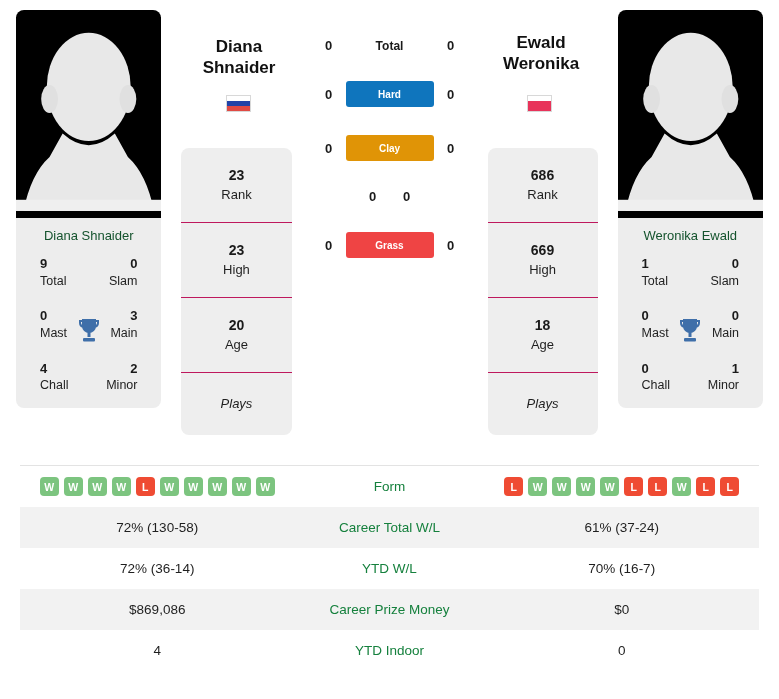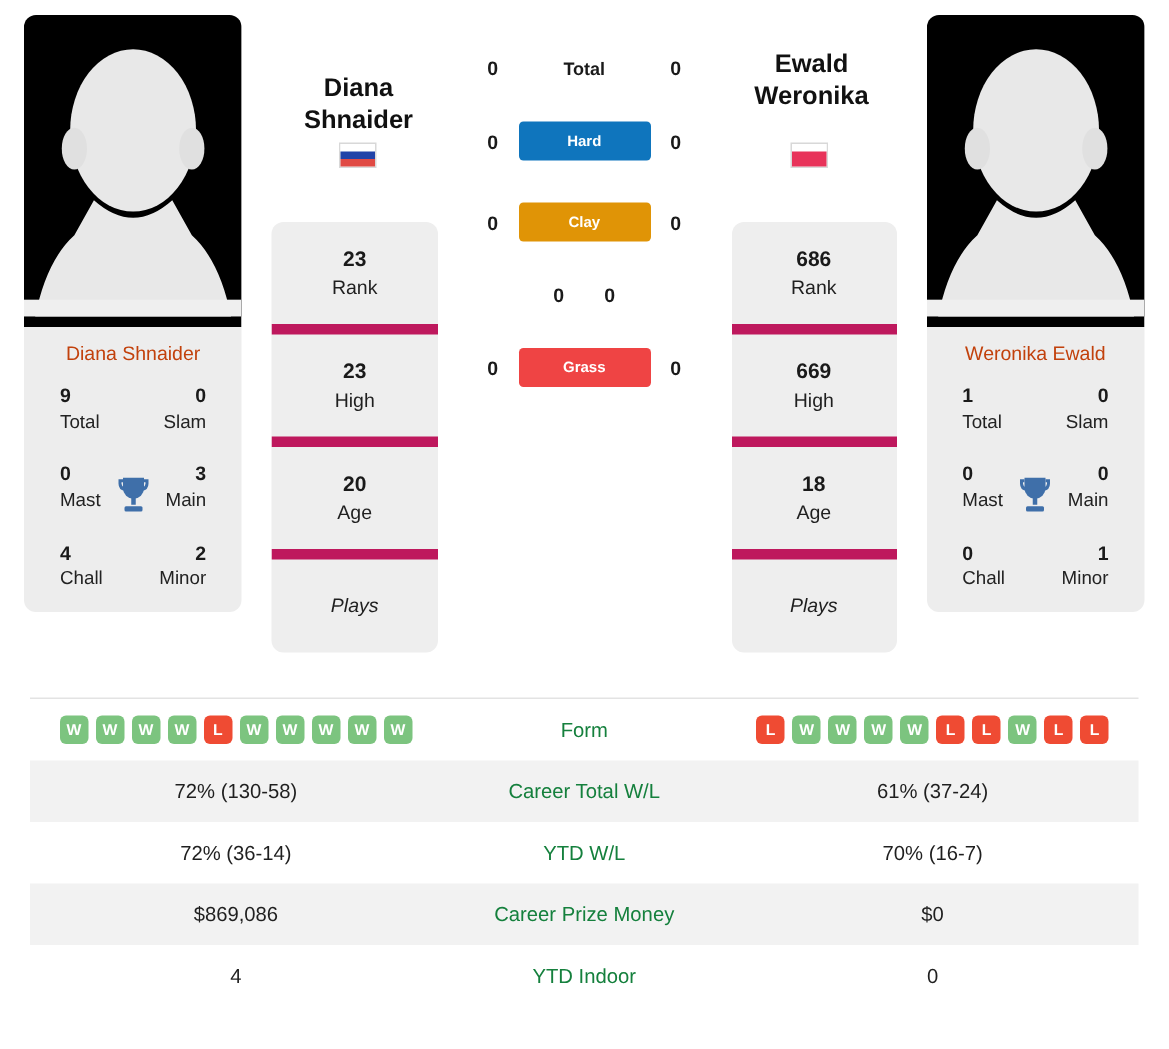--- a/index.html
+++ b/index.html
@@ -34,21 +34,21 @@
     background: #000000;
     display: flex;
     align-items: flex-end;
     justify-content: center;
     overflow: hidden;
   }
   .avatar-wrap svg { display: block; }
   .player-name-small {
     text-align: center;
     font-size: 13px;
-    color: #c2410c;
+    color: #14532d;
     padding: 10px 4px 12px 4px;
   }
   .titles-grid {
     display: grid;
     grid-template-columns: 1fr 1fr;
     row-gap: 18px;
     padding: 0 10px 14px 10px;
     position: relative;
   }
   .title-cell { text-align: center; }
@@ -69,21 +69,21 @@
     background: #eeeeee;
     border-radius: 8px;
     overflow: hidden;
   }
   .rank-row {
     height: 75px;
     display: flex;
     flex-direction: column;
     align-items: center;
     justify-content: center;
-    border-bottom: 7px solid #be185d;
+    border-bottom: 1px solid #be185d;
   }
   .rank-row:last-child { border-bottom: none; }
   .rank-num { font-size: 14px; font-weight: bold; line-height: 1.4; }
   .rank-lab { font-size: 13px; color: #1f1f1f; line-height: 1.4; }
   .plays-row { height: 62px; font-style: italic; }
 
   
   .h2h {
     flex: 1;
     display: flex;
@@ -126,21 +126,21 @@
   
   .name-header {
     position: absolute;
     width: 120px;
     text-align: center;
     font-size: 17px;
     font-weight: bold;
     line-height: 1.25;
     color: #111;
   }
-  .name-left  { left: 179px; top: 48px; }
+  .name-left  { left: 179px; top: 36px; }
   .name-right { left: 481px; top: 32px; }
   .flag {
     position: absolute;
     width: 25px; height: 17px;
     border: 1px solid #d8d8d8;
   }
   .flag-left  { left: 226px; top: 95px; }
   .flag-right { left: 527px; top: 95px; }
   .flag span { display: block; width: 100%; height: 33.34%; }
 

